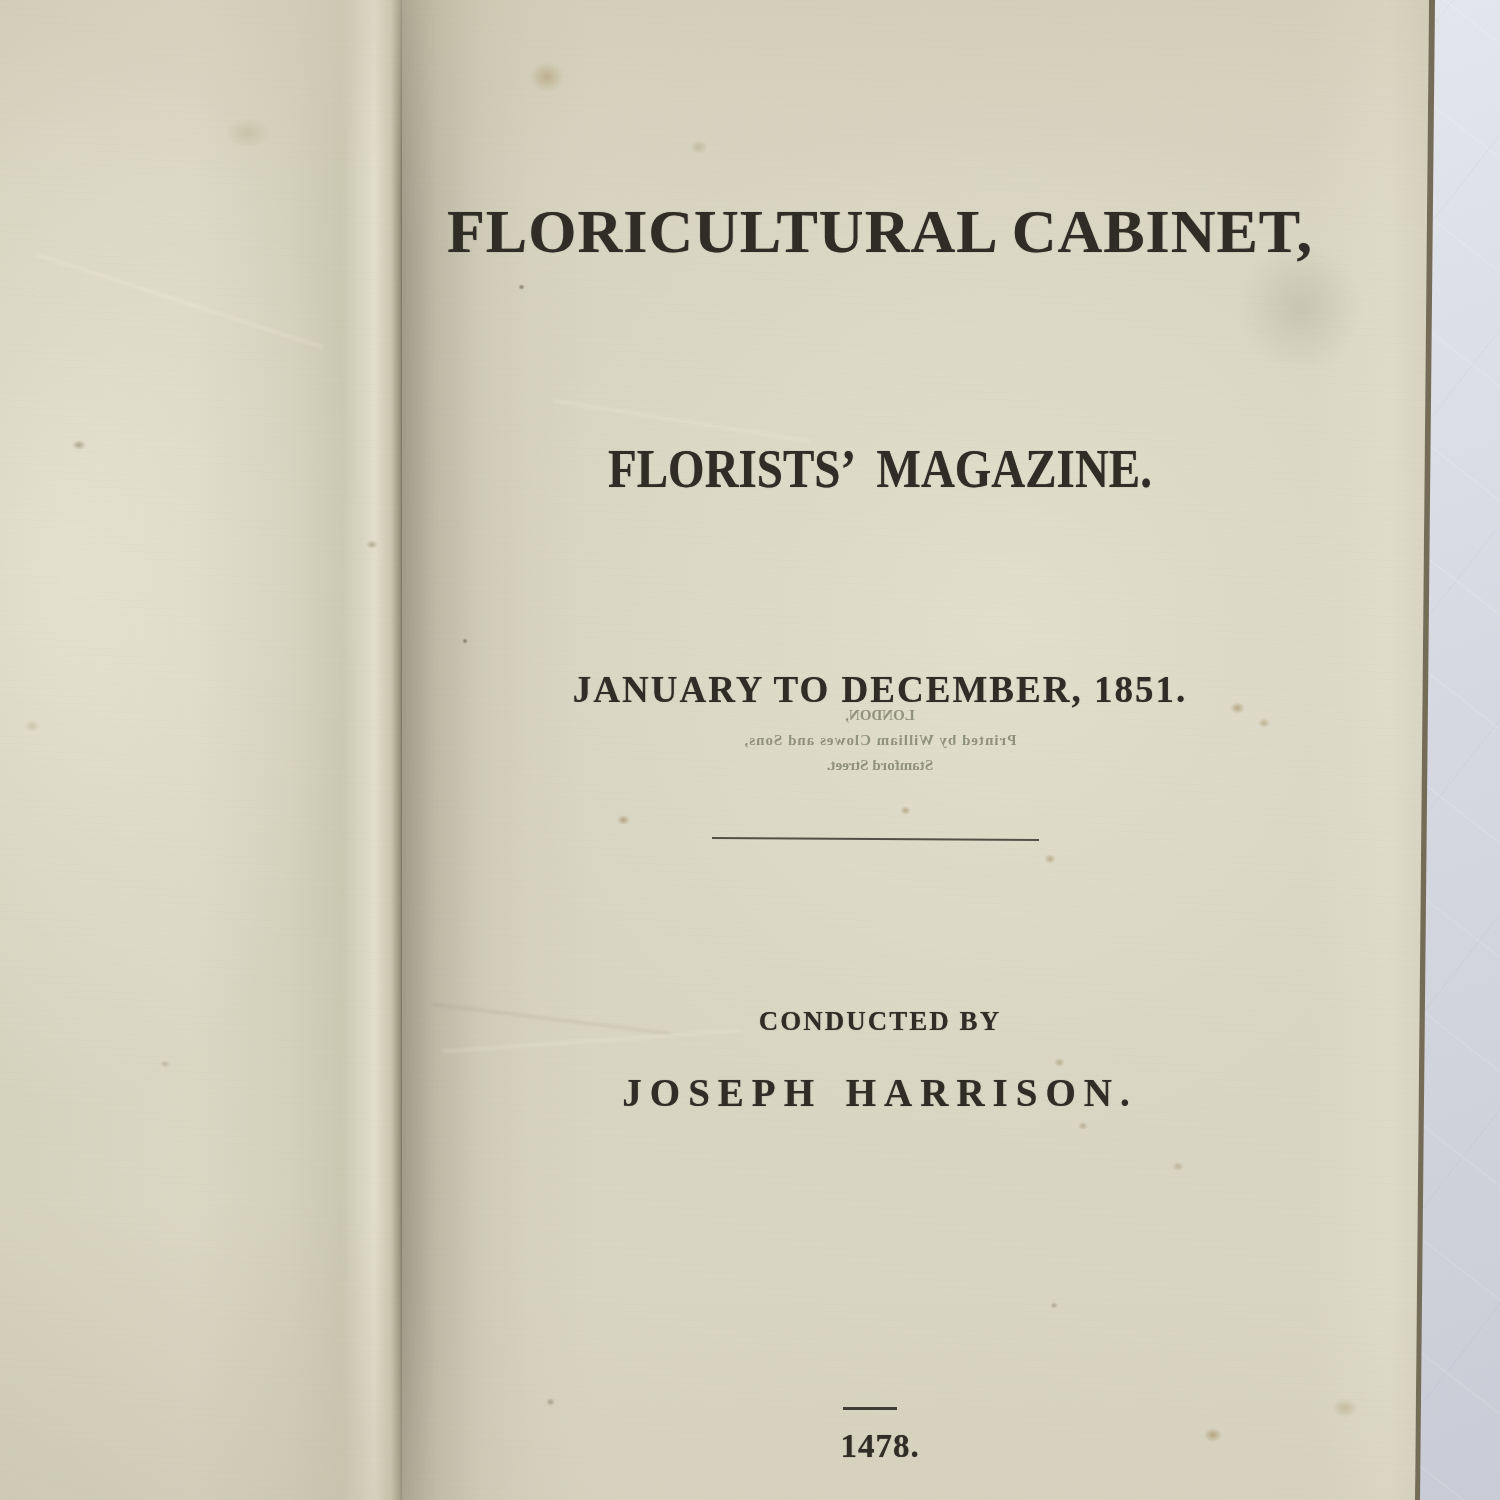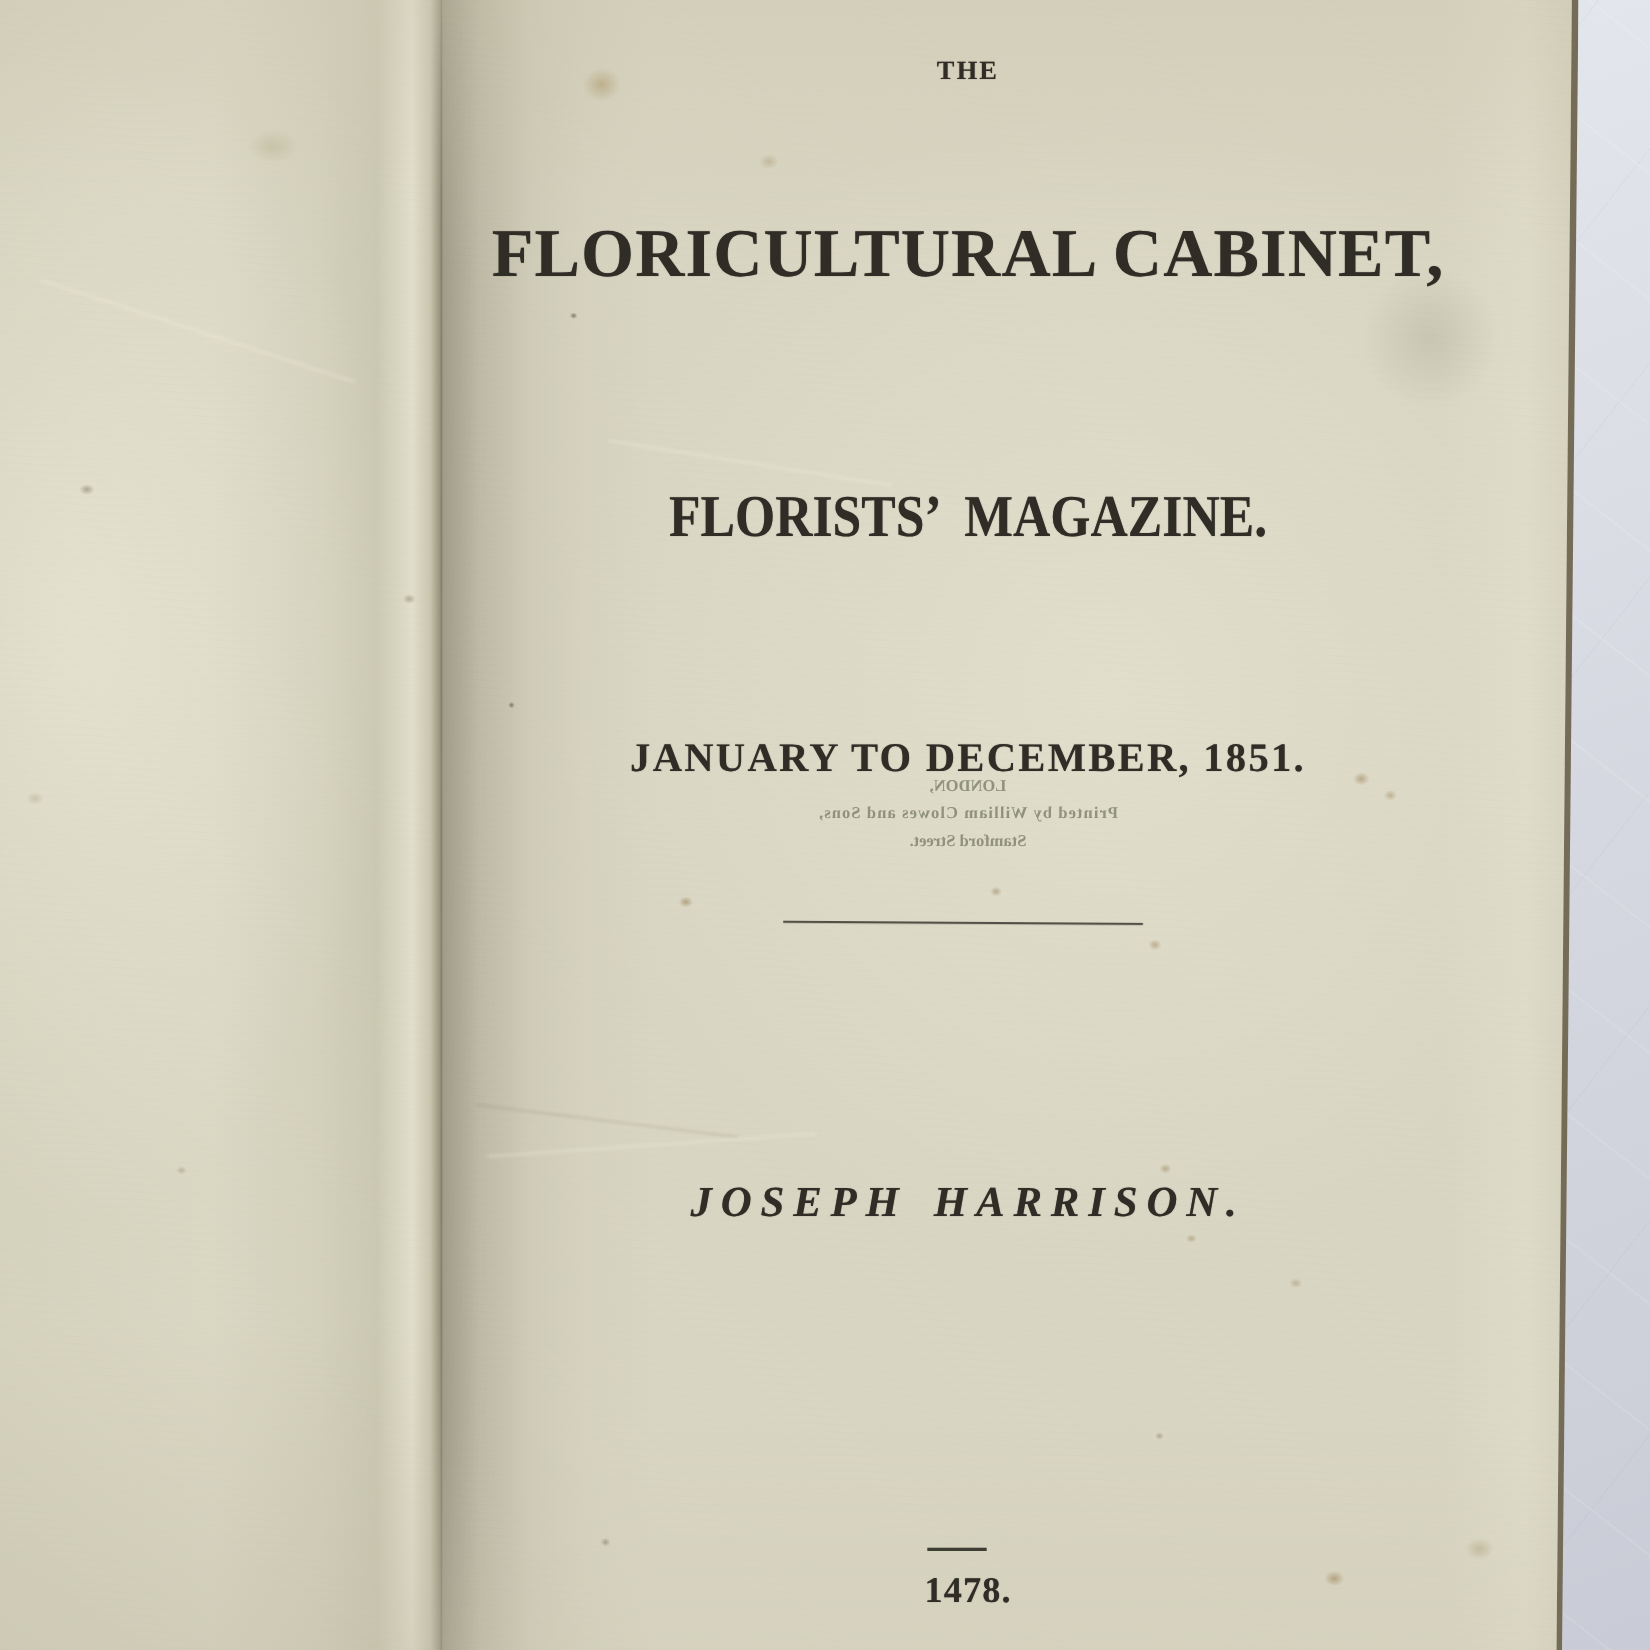--- a/index.html
+++ b/index.html
@@ -63,21 +63,21 @@
     position:absolute; width:100%; text-align:center;
     color:#2f2d26; font-weight:bold; white-space:nowrap;
     text-shadow:0 0 1px rgba(47,45,38,.55);
   }
   .t-the       { top:52px;   font-size:24px; letter-spacing:2px; }
   .t-title1    { top:176px;  font-size:62px; letter-spacing:1px;margin-top:20px; }
   .t-and       { top:327px;  font-size:21px; letter-spacing:2px; }
   .t-title2    { top:438px;  font-size:54px; word-spacing:14px; transform:scaleX(.87); }
   .t-date      { top:668px;  font-size:37px; letter-spacing:2px; }
   .t-conducted { top:1006px; font-size:27px; letter-spacing:2px; }
-  .t-editor    { top:1070px; font-size:39px; letter-spacing:8px; word-spacing:6px;font-style:italic; }
+  .t-editor    { top:1070px; font-size:39px; letter-spacing:8px; word-spacing:6px; }
   .t-city      { top:1314px; font-size:31px; letter-spacing:2px; }
   .t-publisher { top:1359px; font-size:31px; letter-spacing:.5px; }
   .t-year      { top:1428px; font-size:33px; letter-spacing:1px; }
 
   .rule-long{
     position:absolute; top:838px; left:310px; width:327px; height:2px;
     background:rgba(52,49,41,.82); transform:rotate(.35deg); filter:blur(.3px);
   }
   .rule-short{
     position:absolute; top:1407px; left:441px; width:54px; height:3px;
@@ -129,33 +129,33 @@
       <div class="spot" style="left:144px;top:1398px;width:9px;height:8px;background:radial-gradient(closest-side,rgba(110,100,70,.45),transparent);"></div>
       <div class="spot" style="left:802px;top:1428px;width:18px;height:14px;background:radial-gradient(closest-side,rgba(150,118,66,.5),transparent);"></div>
       <div class="spot" style="left:930px;top:1398px;width:26px;height:20px;background:radial-gradient(closest-side,rgba(160,140,95,.35),transparent);"></div>
       <div class="spot" style="left:648px;top:1302px;width:8px;height:7px;background:radial-gradient(closest-side,rgba(110,100,70,.4),transparent);"></div>
 
       <div class="crease" style="left:30px;top:1018px;width:240px;height:2px;transform:rotate(7deg);"></div>
       <div class="crease light" style="left:40px;top:1040px;width:300px;height:2px;transform:rotate(-4deg);"></div>
       <div class="crease light" style="left:150px;top:420px;width:260px;height:2px;transform:rotate(9deg);"></div>
 
       <div class="text-col">
-        <div class="line t-the">THE</div>
         <div class="line t-title1">FLORICULTURAL CABINET,</div>
         <div class="line t-title2">FLORISTS’ MAGAZINE.</div>
         <div class="line t-date">JANUARY TO DECEMBER, 1851.</div>
 
         <div class="showthrough">
           <div class="st1">LONDON,</div>
           <div class="st2">Printed by William Clowes and Sons,</div>
           <div class="st3">Stamford Street.</div>
         </div>
 
         <div class="rule-long"></div>
 
+        <div class="line t-conducted">CONDUCTED BY</div>
         <div class="line t-editor">JOSEPH HARRISON.</div>
 
         <div class="rule-short"></div>
         <div class="line t-year">1478.</div>
       </div>
     </div>
   </div>
 
 </div>
 

